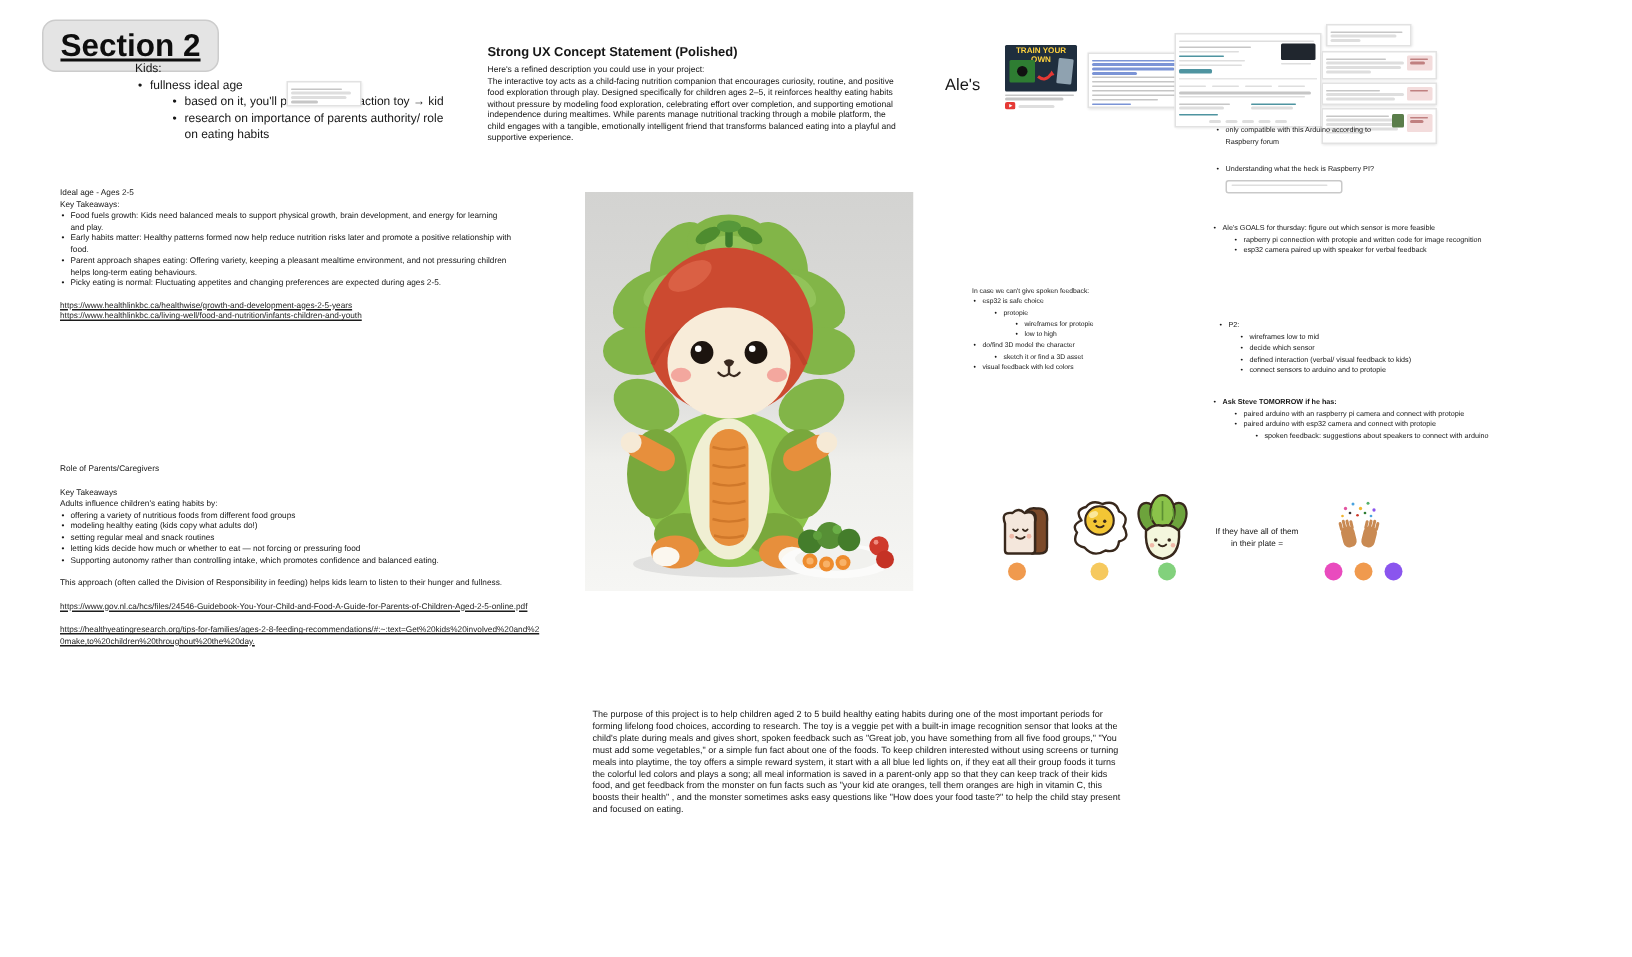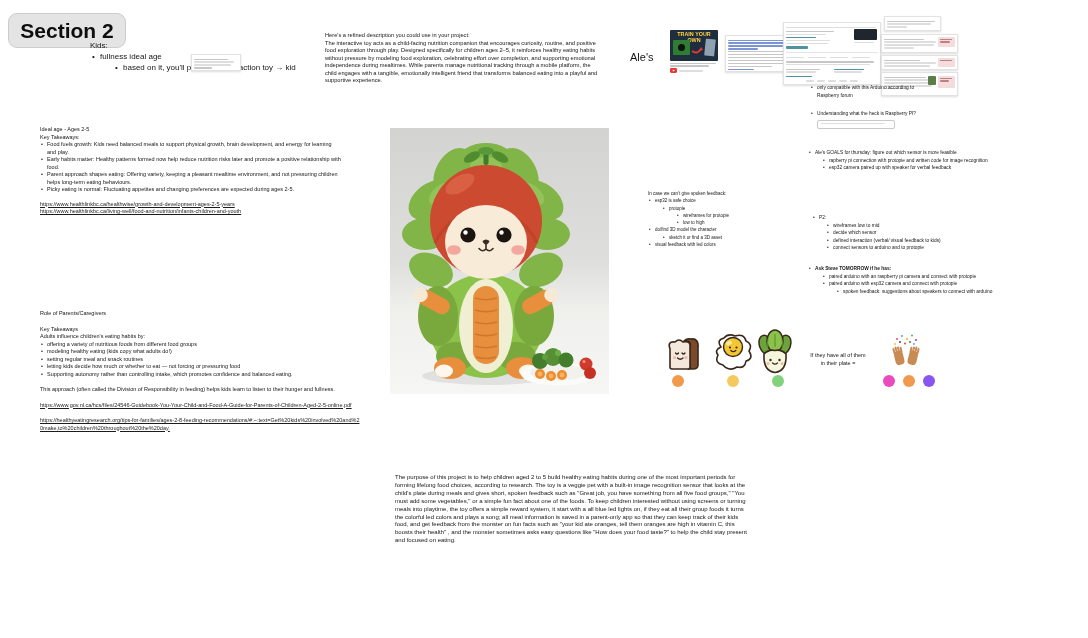--- a/index.html
+++ b/index.html
@@ -48,30 +48,31 @@
   .bar.blue{background:#7b94d6;}
   .bar.teal{background:#4e94a0;}
   .bar.red{background:#c08080;}
   .dot{position:absolute;width:12px;height:12px;border-radius:50%;}
   .chip{border:0.5px solid #c9c9c9;border-radius:2px;background:#fff;padding:1.5px 3px;box-sizing:border-box;}
   .pinkblock{position:absolute;right:2px;background:#f3dcdc;border-radius:1px;padding:1px 2px;box-sizing:border-box;}
 </style>
 </head>
 <body>
 
-<div class="abs badge" style="left:8px;top:13px;width:116px;height:33px;">
+<div class="abs badge" style="left:28px;top:13px;width:116px;height:33px;text-decoration:underline;">
   <span>Section 2</span>
 </div>
 
 <div class="abs t8" style="left:90px;top:40px;width:212px;">
   <div>Kids:</div>
   <ul class="g">
     <li><span>fullness ideal age</span>
       <ul class="g">
         <li><span>based on it, you'll polish the interaction toy → kid</span></li>
+        <li><span>research on importance of parents authority/ role on eating habits</span></li>
       </ul>
     </li>
   </ul>
 </div>
 
 <div class="shot" style="left:191px;top:54px;width:50px;height:17px;">
   <div class="bar" style="width:34px;"></div>
   <div class="bar lt" style="width:40px;"></div>
   <div class="bar lt" style="width:37px;"></div>
   <div class="bar" style="width:18px;"></div>
@@ -105,20 +106,21 @@
   </ul>
   <div class="gap8"></div>
   <div>This approach (often called the Division of Responsibility in feeding) helps kids learn to listen to their hunger and fullness.</div>
   <div class="gap8"></div>
   <div><span class="link">https://www.gov.nl.ca/hcs/files/24546-Guidebook-You-Your-Child-and-Food-A-Guide-for-Parents-of-Children-Aged-2-5-online.pdf</span></div>
   <div class="gap8"></div>
   <div><span class="link">https://healthyeatingresearch.org/tips-for-families/ages-2-8-feeding-recommendations/#:~:text=Get%20kids%20involved%20and%20make,to%20children%20throughout%20the%20day.</span></div>
 </div>
 
 <div class="abs" style="left:325px;top:28px;width:276px;">
+  <div class="ttl">Strong UX Concept Statement (Polished)</div>
   <div class="gap4"></div>
   <div class="t57">Here's a refined description you could use in your project:</div>
   <div class="t57">The interactive toy acts as a child-facing nutrition companion that encourages curiosity, routine, and positive food exploration through play. Designed specifically for children ages 2–5, it reinforces healthy eating habits without pressure by modeling food exploration, celebrating effort over completion, and supporting emotional independence during mealtimes. While parents manage nutritional tracking through a mobile platform, the child engages with a tangible, emotionally intelligent friend that transforms balanced eating into a playful and supportive experience.</div>
 </div>
 
 <div class="abs" style="left:390px;top:128px;width:219px;height:266px;">
   <svg width="219" height="266" viewBox="0 0 219 266">
     <defs>
       <linearGradient id="bg" x1="0" y1="0" x2="0" y2="1">
         <stop offset="0" stop-color="#d3d3d1"></stop>

